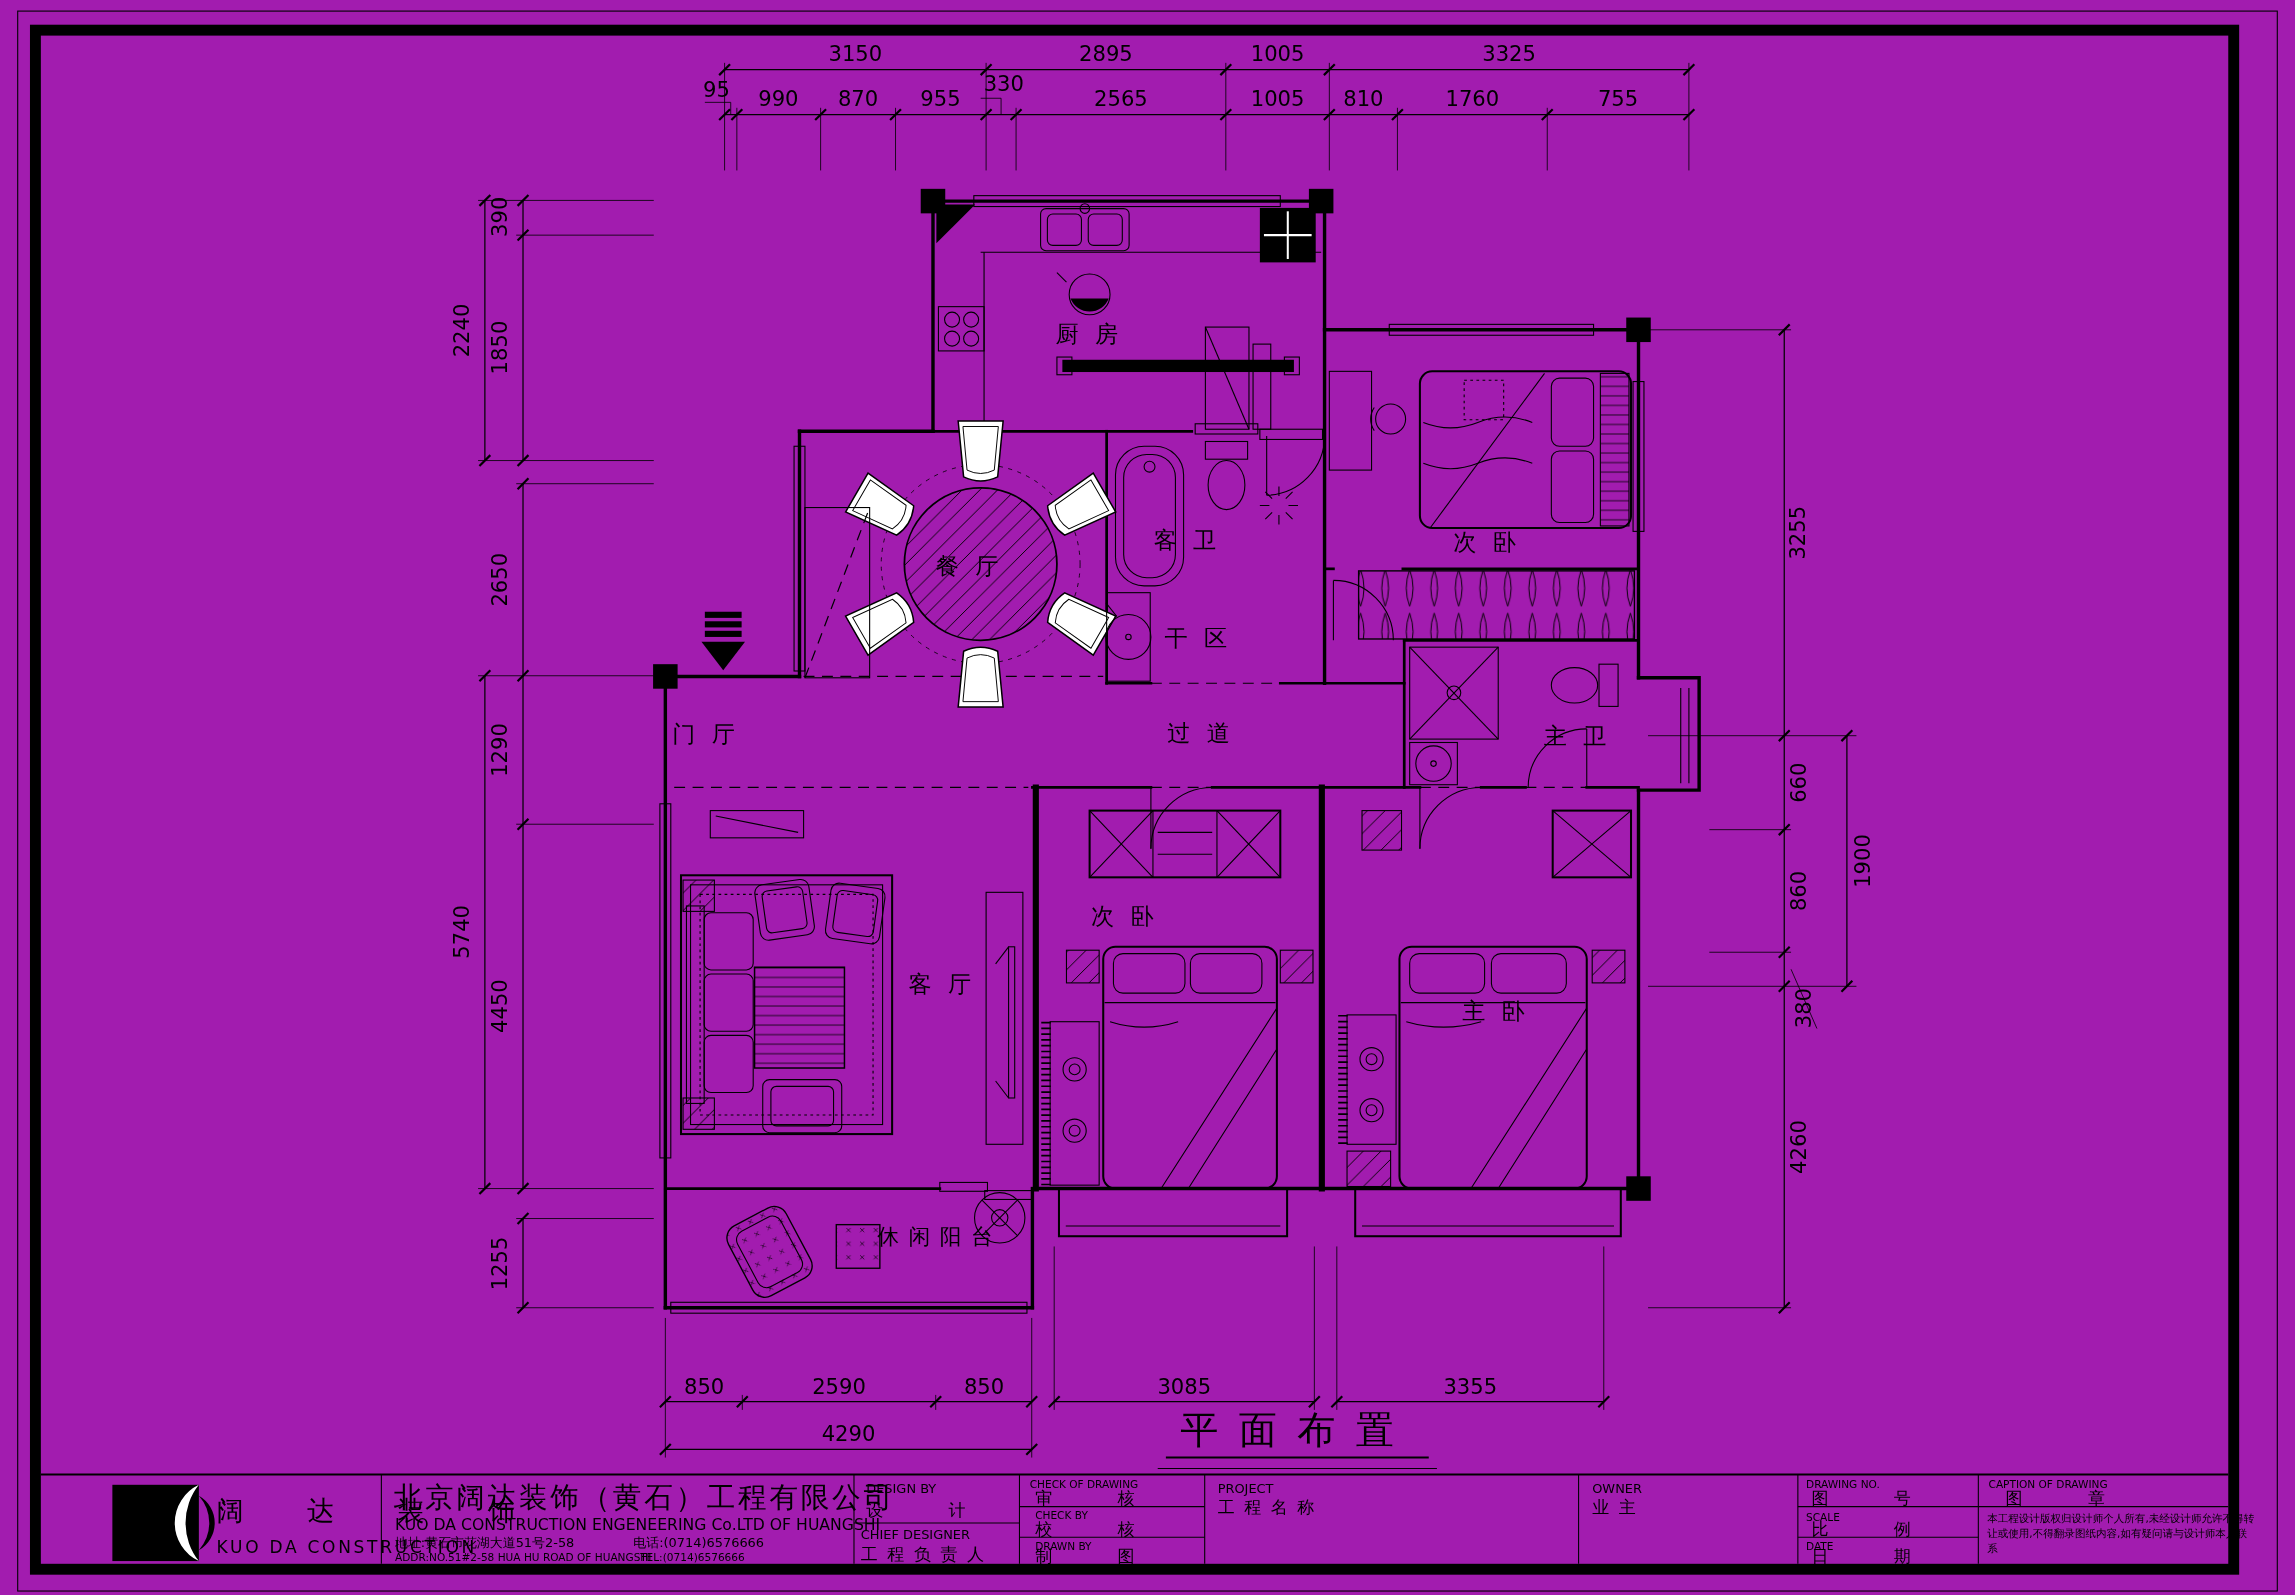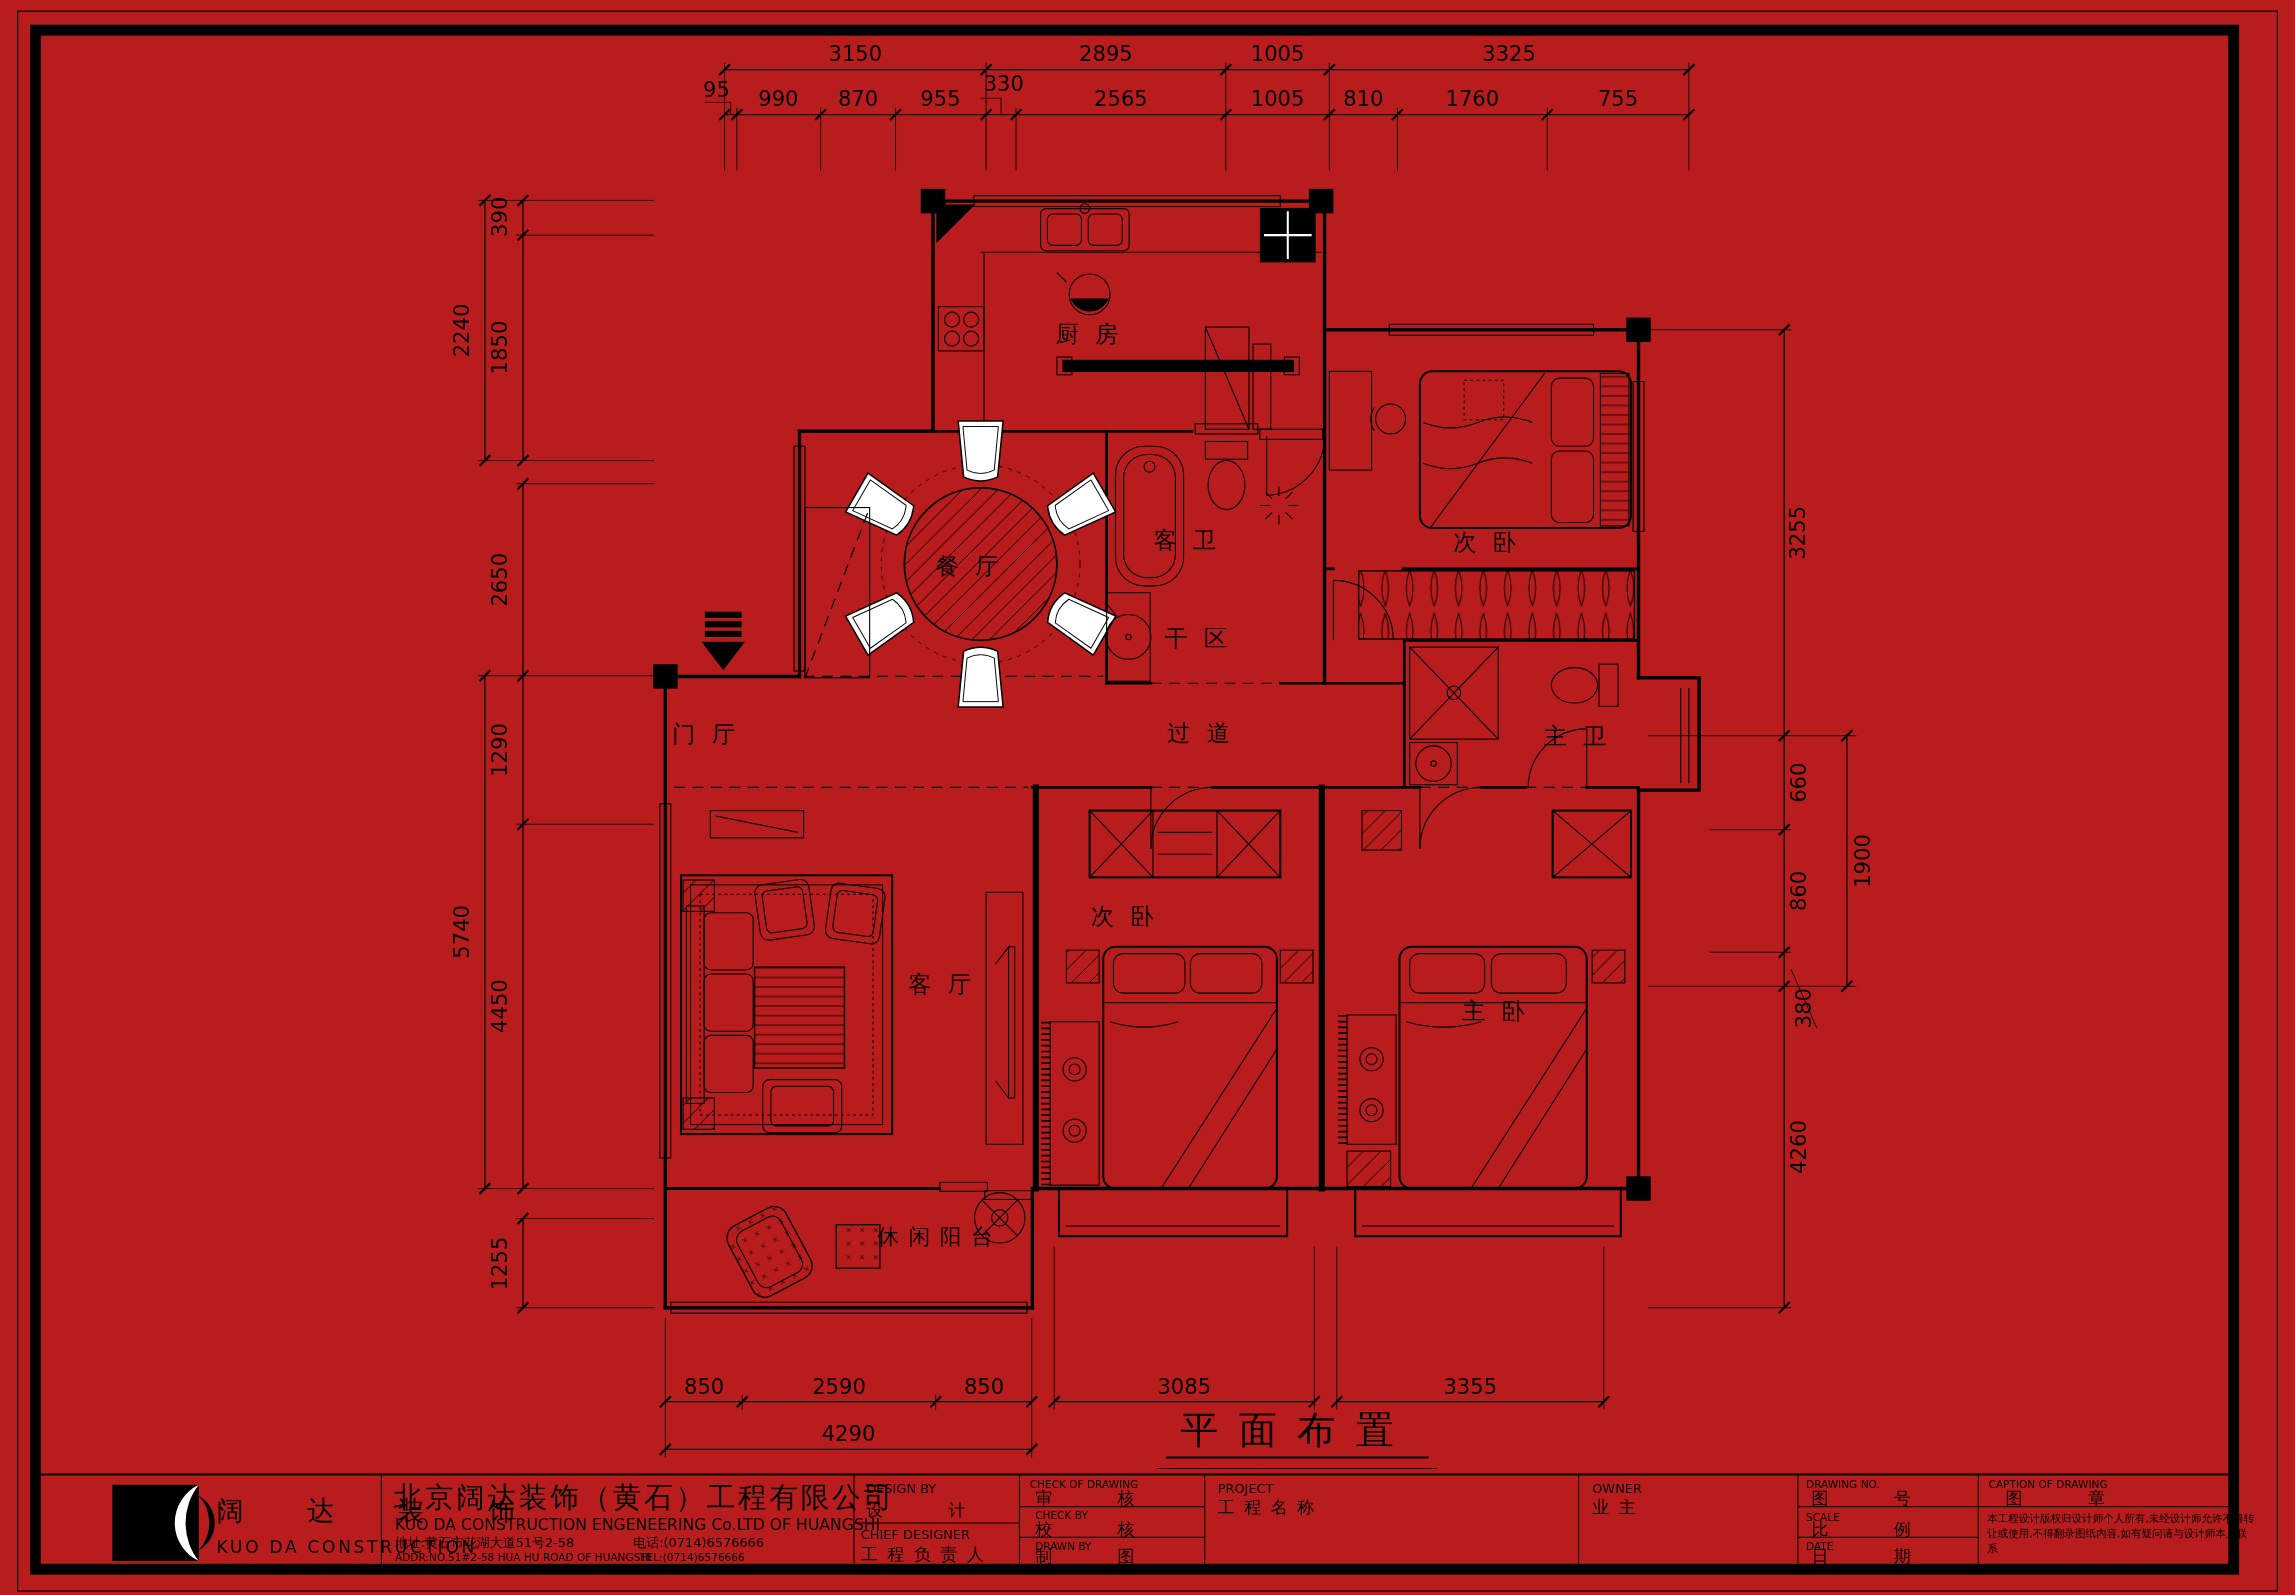--- a/index.html
+++ b/index.html
@@ -1,16 +1,16 @@
 <!DOCTYPE html>
 <html style="font-size:11px"><head>
 <meta charset="utf-8">
 <style>
   html,body{margin:0;padding:0;background:#fff;}
-  .page{position:relative;width:2295px;height:1596px;background:#b91c1c;overflow:hidden;}
+  .page{position:relative;width:2295px;height:1596px;background:#a21caf;overflow:hidden;}
   svg{position:absolute;left:0;top:0;}
   svg text{font-family:"DejaVu Sans","Liberation Sans",sans-serif;fill:#000;}
   .w5{stroke:#000;stroke-width:5;fill:none;stroke-linecap:square}
   .w8{stroke:#000;stroke-width:9;fill:none;stroke-linecap:square}
   .w4{stroke:#000;stroke-width:4;fill:none;stroke-linecap:square}
   .w3{stroke:#000;stroke-width:3;fill:none}
   .thin{stroke:#000;stroke-width:1.6;fill:none}
   .dim{stroke:#000;stroke-width:1.8;fill:none}
   .ext{stroke:#000;stroke-width:1.2;fill:none}
   .dash{stroke:#000;stroke-width:1.8;fill:none;stroke-dasharray:16 11}

